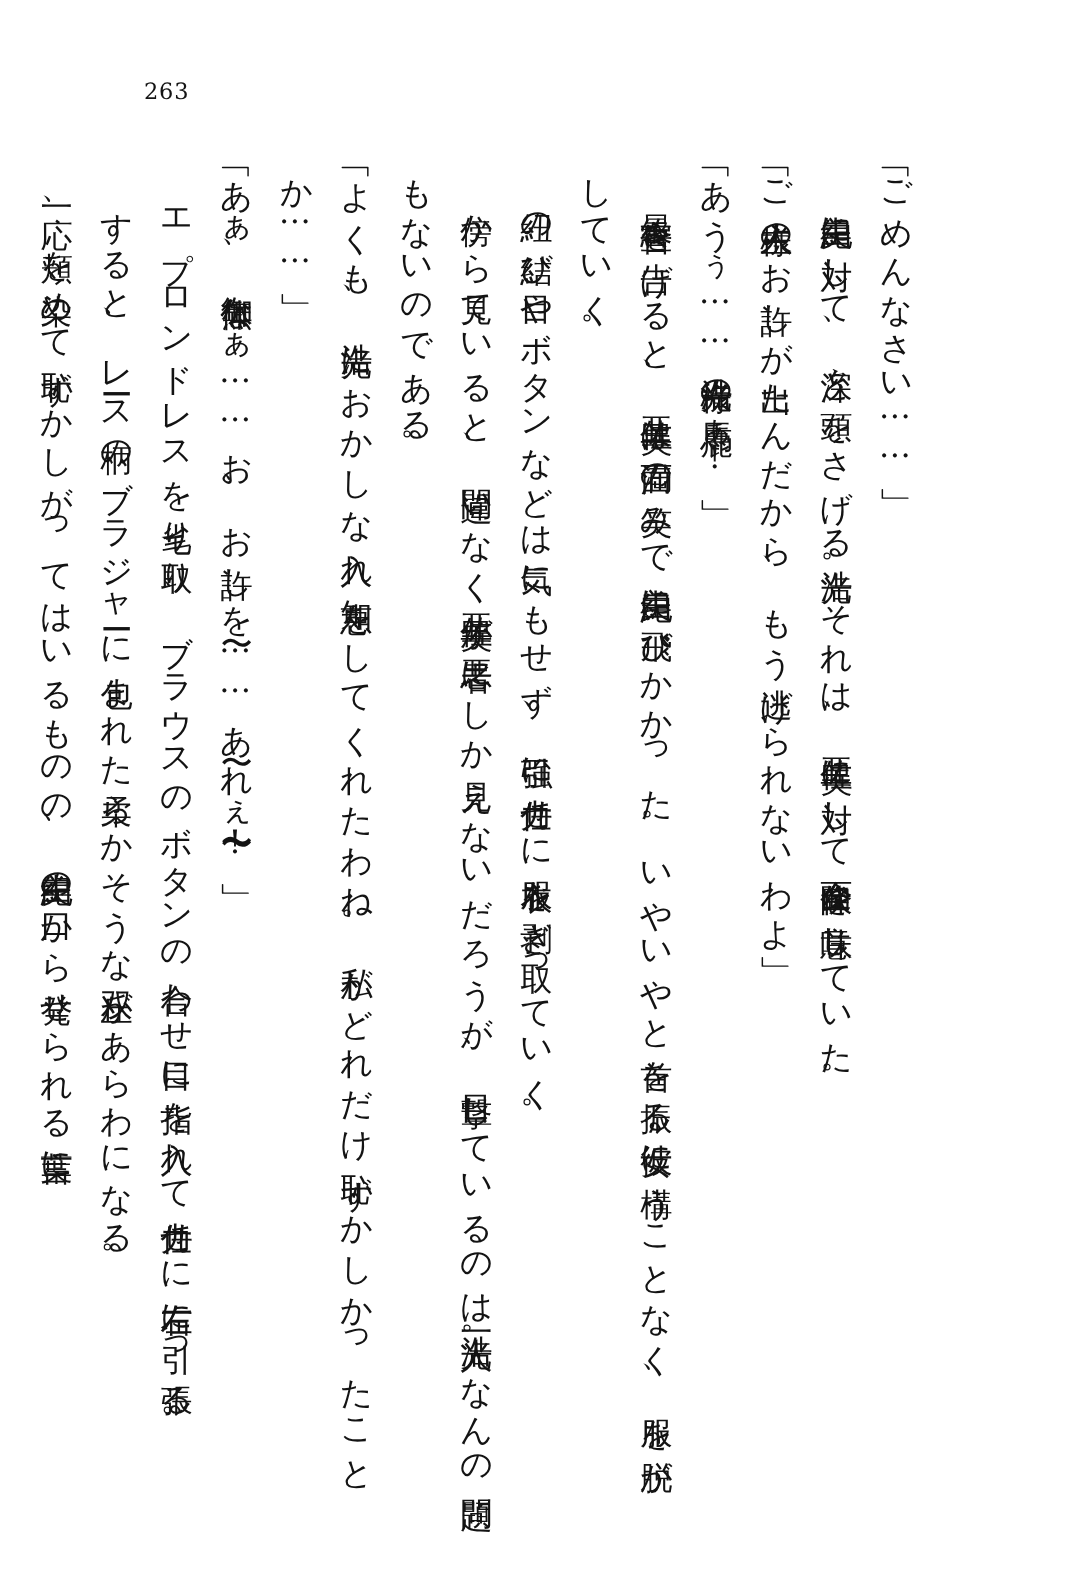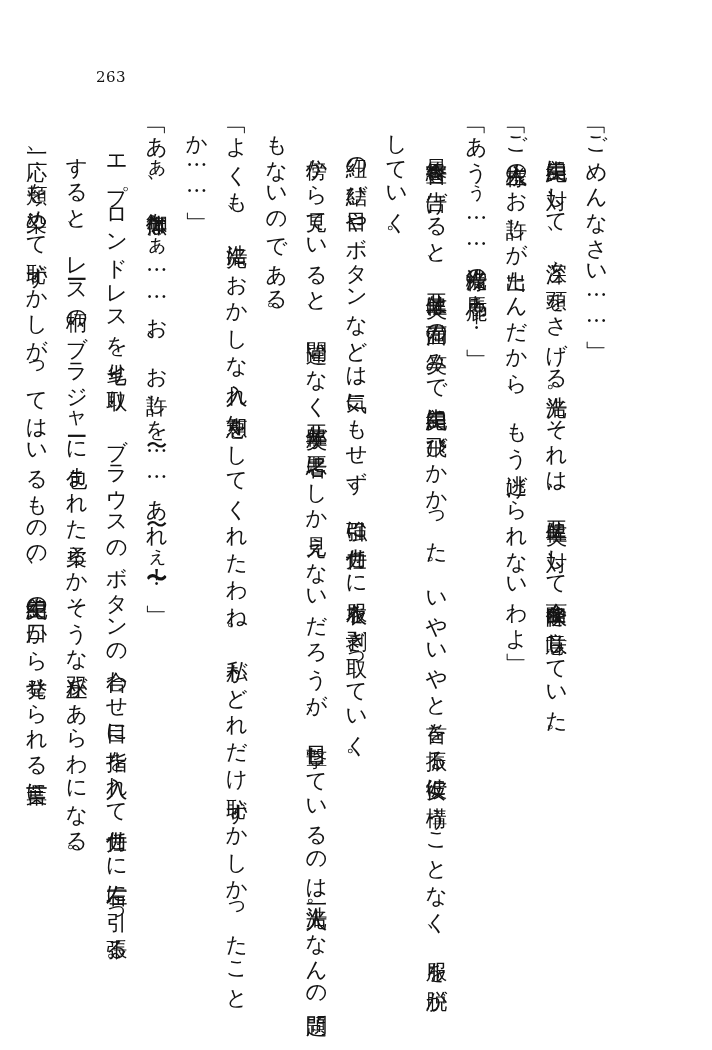--- a/index.html
+++ b/index.html
@@ -12,21 +12,21 @@
     height: 1050px;
     font-family: "DejaVu Serif", "Liberation Serif", serif;
     color: #111111;
     position: relative;
     overflow: hidden;
   }
 
   .page {
     position: absolute;
     left: 0;
-    top: 16px;
+    top: 0;
     width: 712px;
     height: 1008px;
     background: #fff;
   }
 
   
   .page-number {
     position: absolute;
     left: 96px;
     top: 52px;

